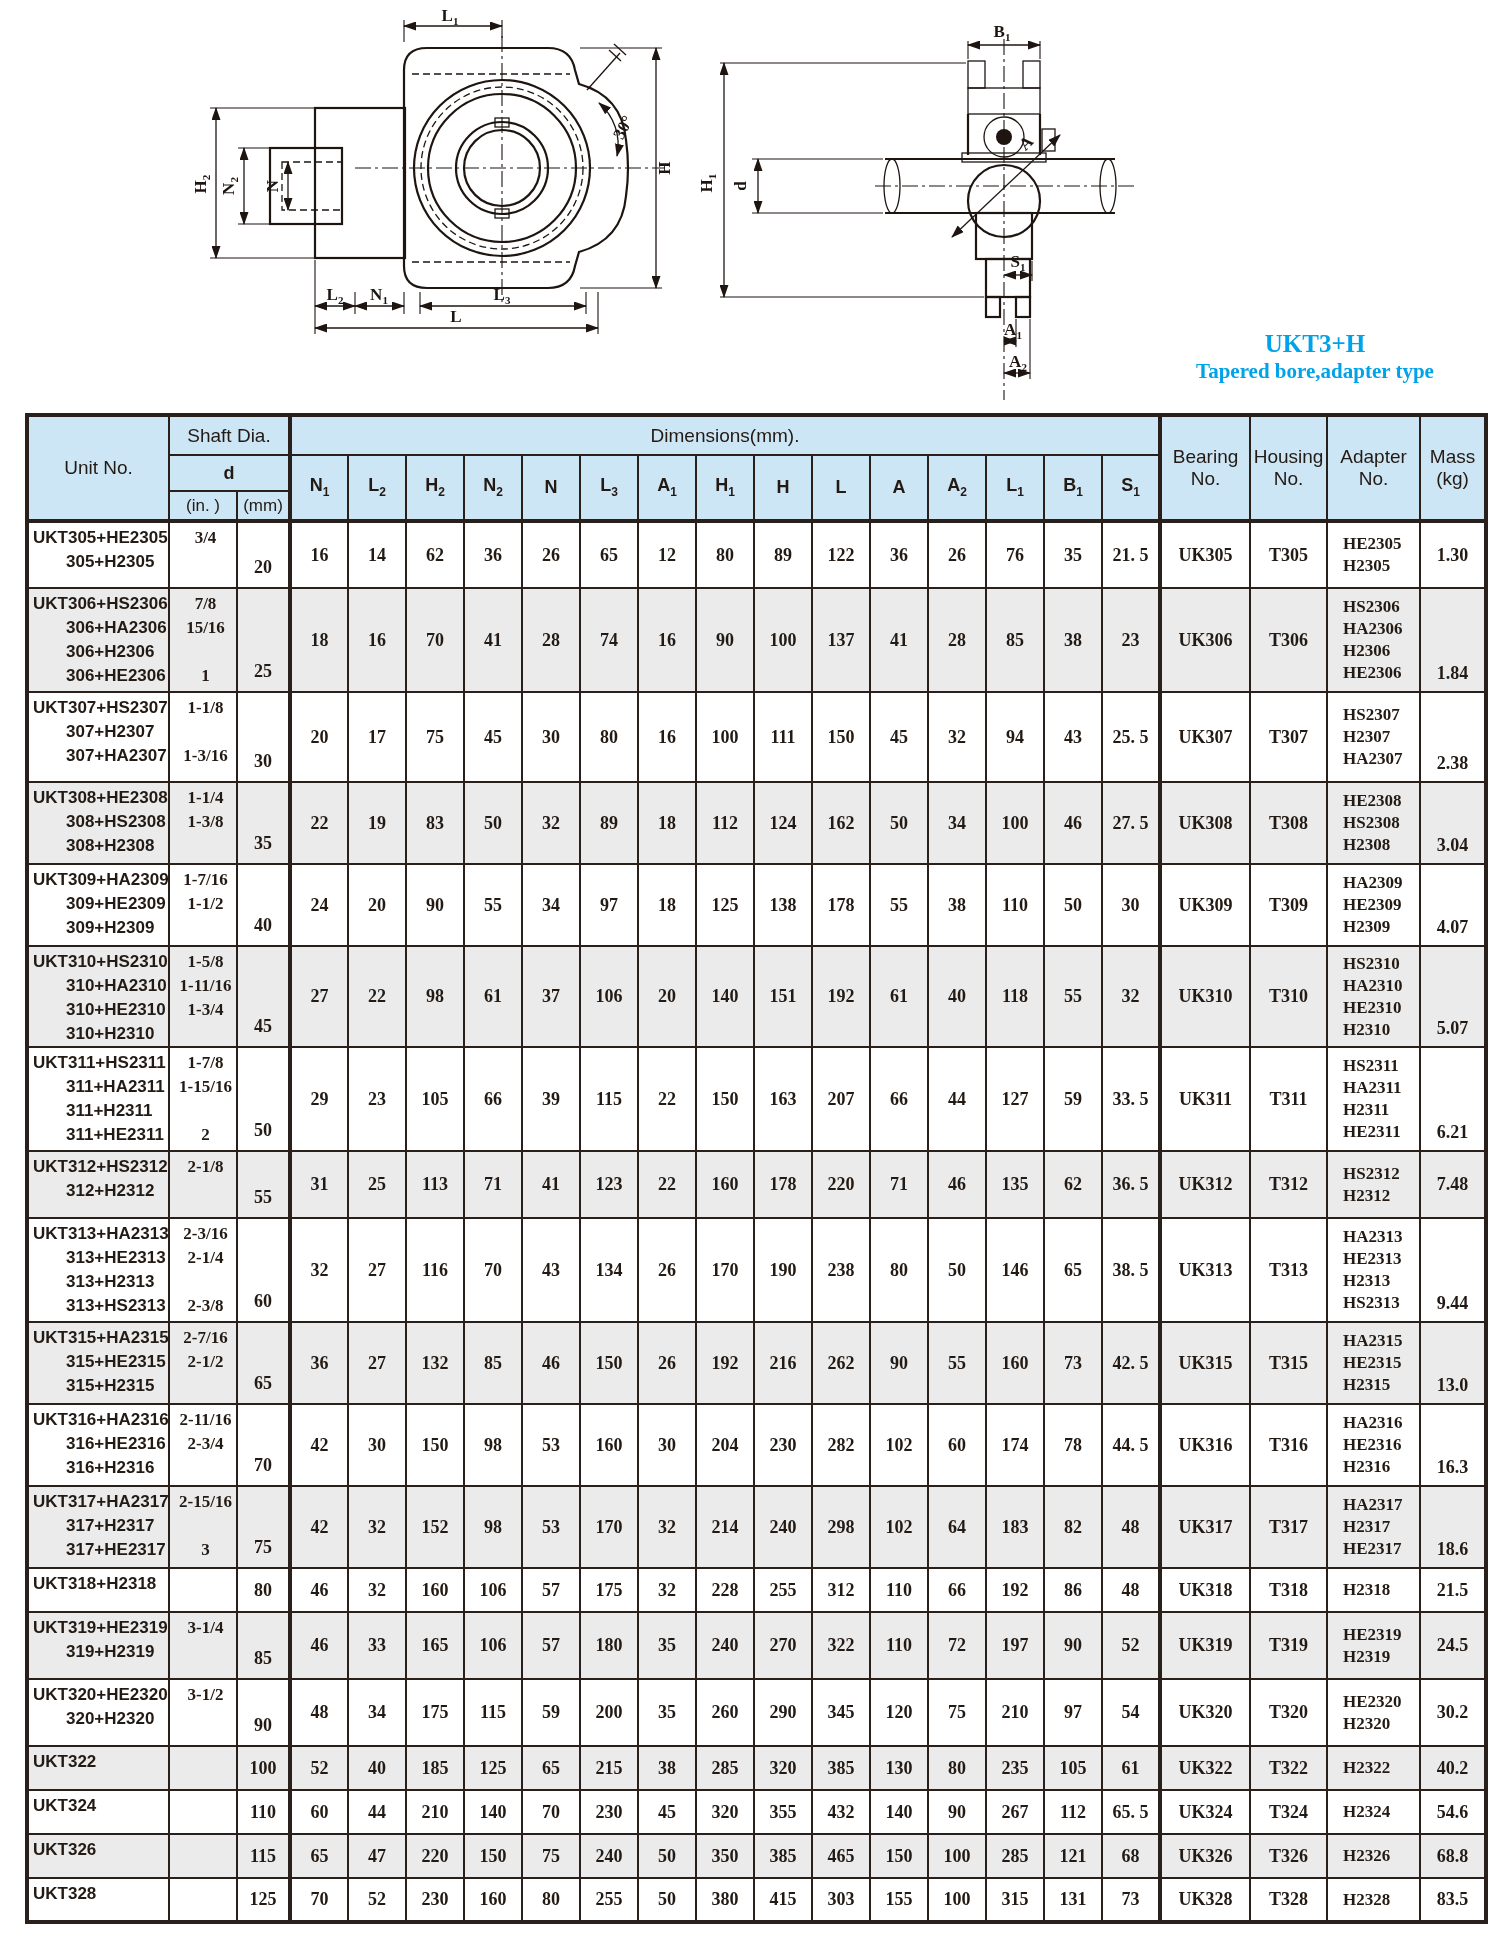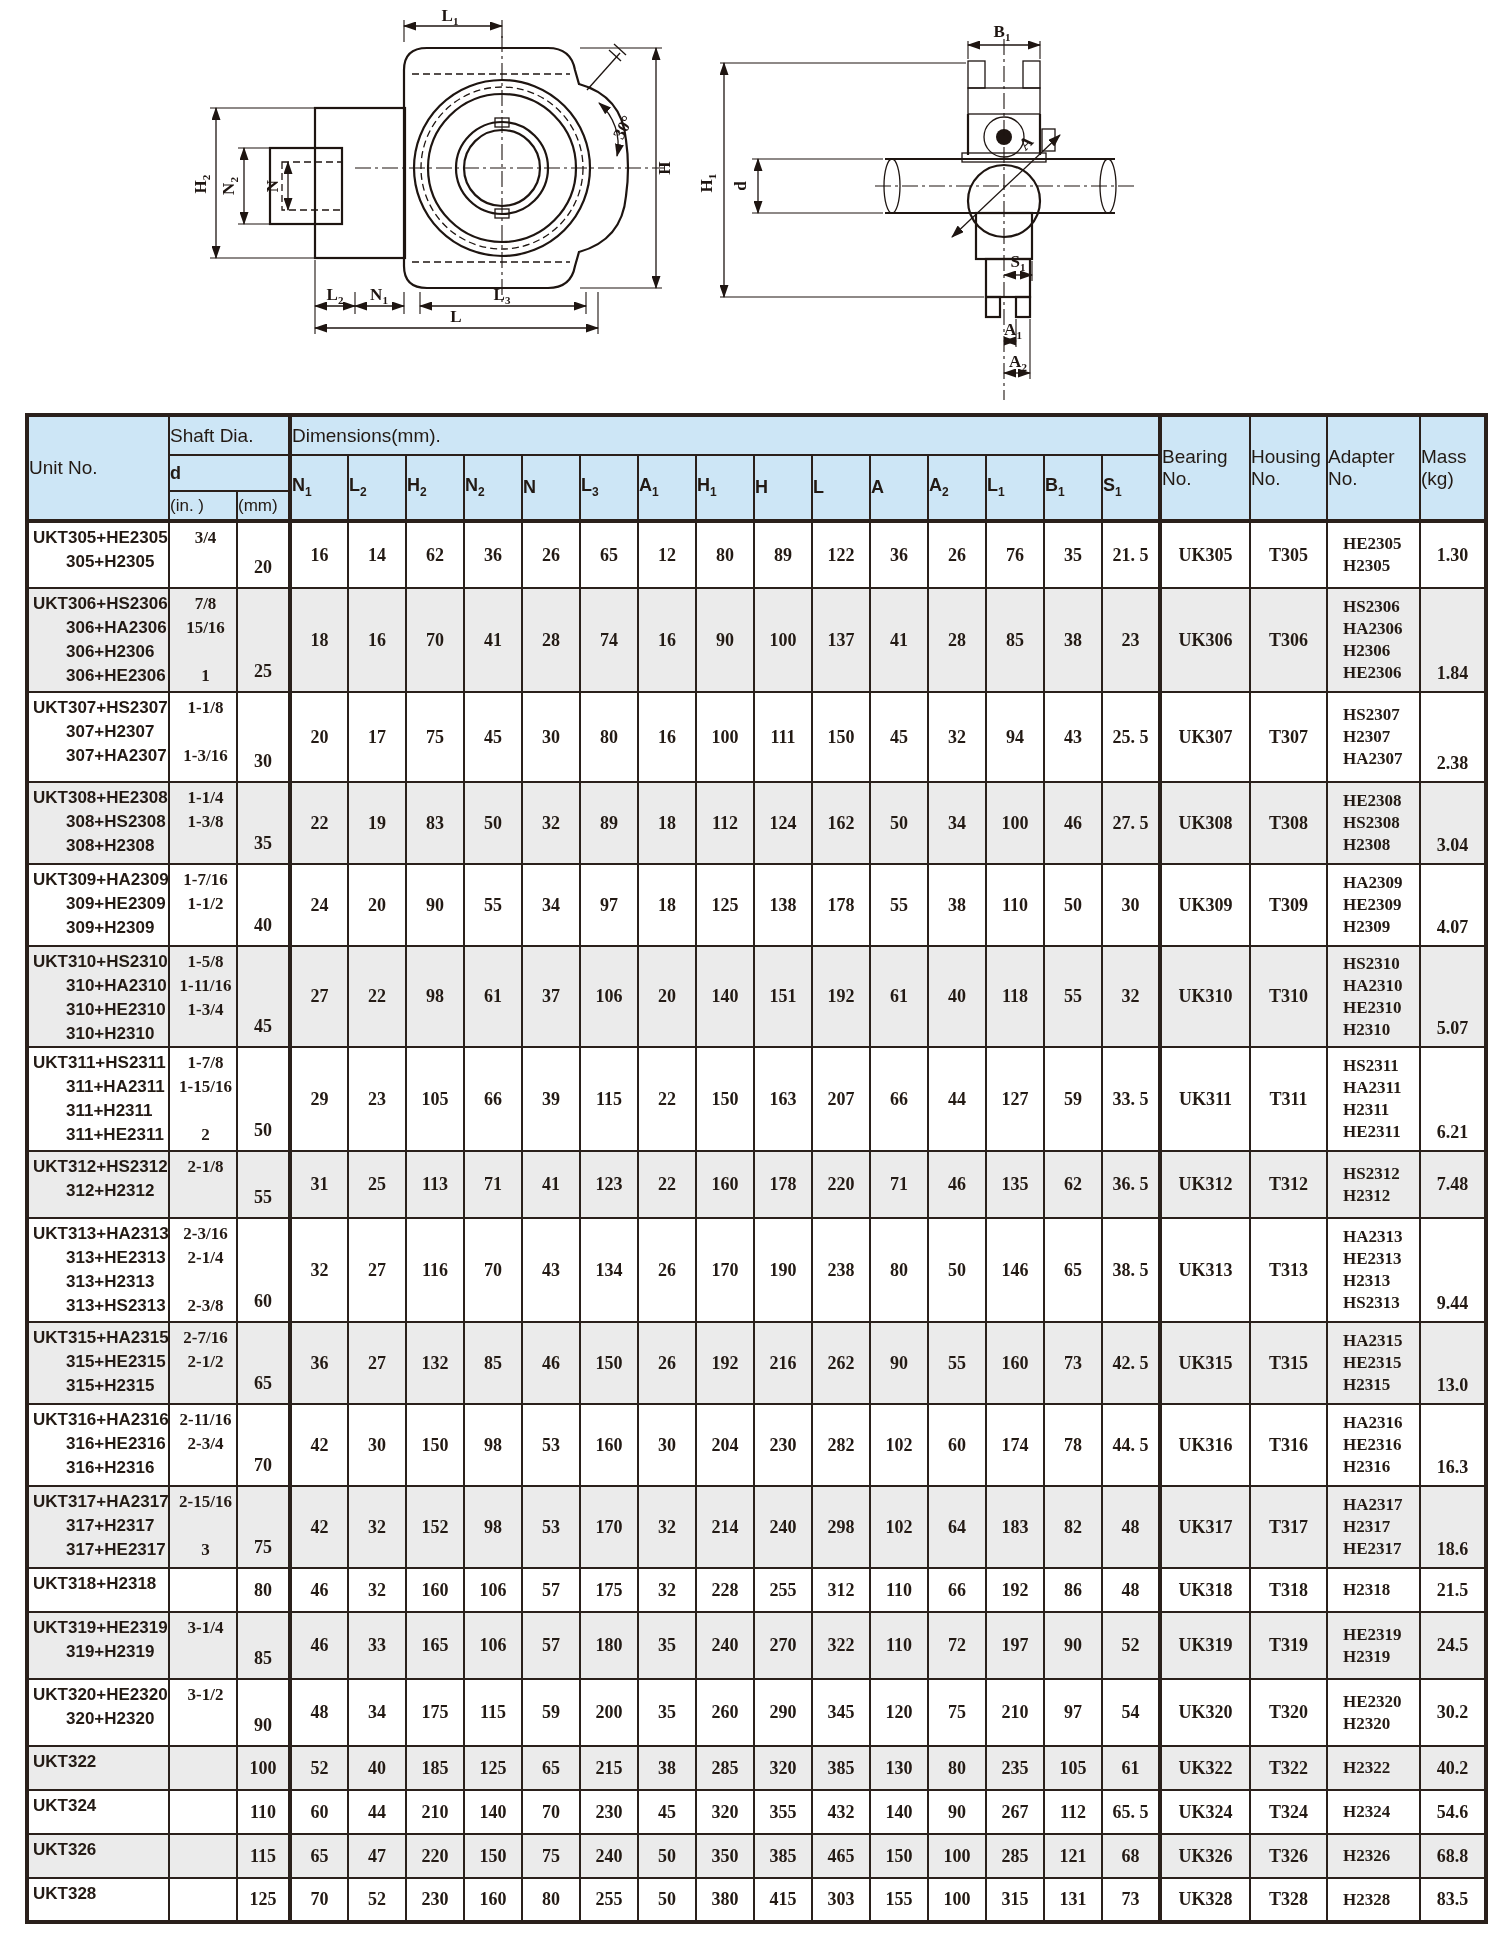--- a/index.html
+++ b/index.html
@@ -17,21 +17,21 @@
   .title-block{position:absolute;left:1150px;top:329px;width:330px;text-align:center;
                font-family:"Liberation Serif",serif;font-weight:bold;color:#00a2e8;line-height:1.2;}
   .title-model{font-size:25px;}
   .title-type{font-size:21px;}
   table.spec{position:absolute;left:25px;top:413px;width:1462px;border-collapse:collapse;
              table-layout:fixed;border:4px solid #2a201b;font-family:"Liberation Serif",serif;}
   .spec th,.spec td{border:2px solid #2a201b;padding:0;}
   .spec .bl3{border-left:4px solid #2a201b;}
   .spec .hb3{border-bottom:4px solid #2a201b;}
   .spec thead th{background:#cde6f6;font-family:"Liberation Sans",sans-serif;font-weight:normal;
-                 font-size:19px;text-align:left;vertical-align:middle;line-height:1.15;}
+                 font-size:19px;text-align:center;vertical-align:middle;line-height:1.15;}
   .spec th.dimcol{font-weight:bold;font-size:18px;}
   .spec th.dimcol sub{font-size:12px;}
   .spec th.dhead{font-weight:bold;font-size:18px;}
   .spec th.unithead{font-size:19px;}
   .spec th.small{font-size:17px;}
   .spec td{text-align:center;vertical-align:middle;font-weight:bold;font-size:18px;color:#231a14;}
   .spec tr.alt td{background:#ebebeb;}
   .spec td.unit{text-align:left;vertical-align:top;padding:3px 2px 0 4px;
                 font-family:"Liberation Sans",sans-serif;font-size:17px;}
   .uline{line-height:24px;white-space:nowrap;}
@@ -155,20 +155,24 @@
       <text x="322" y="32" text-anchor="middle"><tspan>B</tspan><tspan class="ss" dy="4">1</tspan></text>
       <text x="32" y="178" text-anchor="middle" transform="rotate(-90 32 178)"><tspan>H</tspan><tspan class="ss" dy="4">1</tspan></text>
       <text x="66" y="181" text-anchor="middle" transform="rotate(-90 66 181)"><tspan>d</tspan></text>
       <text x="350" y="142" text-anchor="middle" transform="rotate(-44 350 142)"><tspan>A</tspan></text>
       <text x="338" y="262" text-anchor="middle"><tspan>S</tspan><tspan class="ss" dy="4">1</tspan></text>
       <text x="333" y="330" text-anchor="middle"><tspan>A</tspan><tspan class="ss" dy="4">1</tspan></text>
       <text x="338" y="362" text-anchor="middle"><tspan>A</tspan><tspan class="ss" dy="4">2</tspan></text>
     </g>
   </svg>
 
+  <div class="title-block">
+    <div class="title-model">UKT3+H</div>
+    <div class="title-type">Tapered bore,adapter type</div>
+  </div>
 
   <table class="spec">
     <colgroup>
       <col style="width:142px">
         <col style="width:68px">
         <col style="width:53px">
       <col span="15" style="width:58px">
       <col style="width:90px">
         <col style="width:77px">
         <col style="width:93px">

